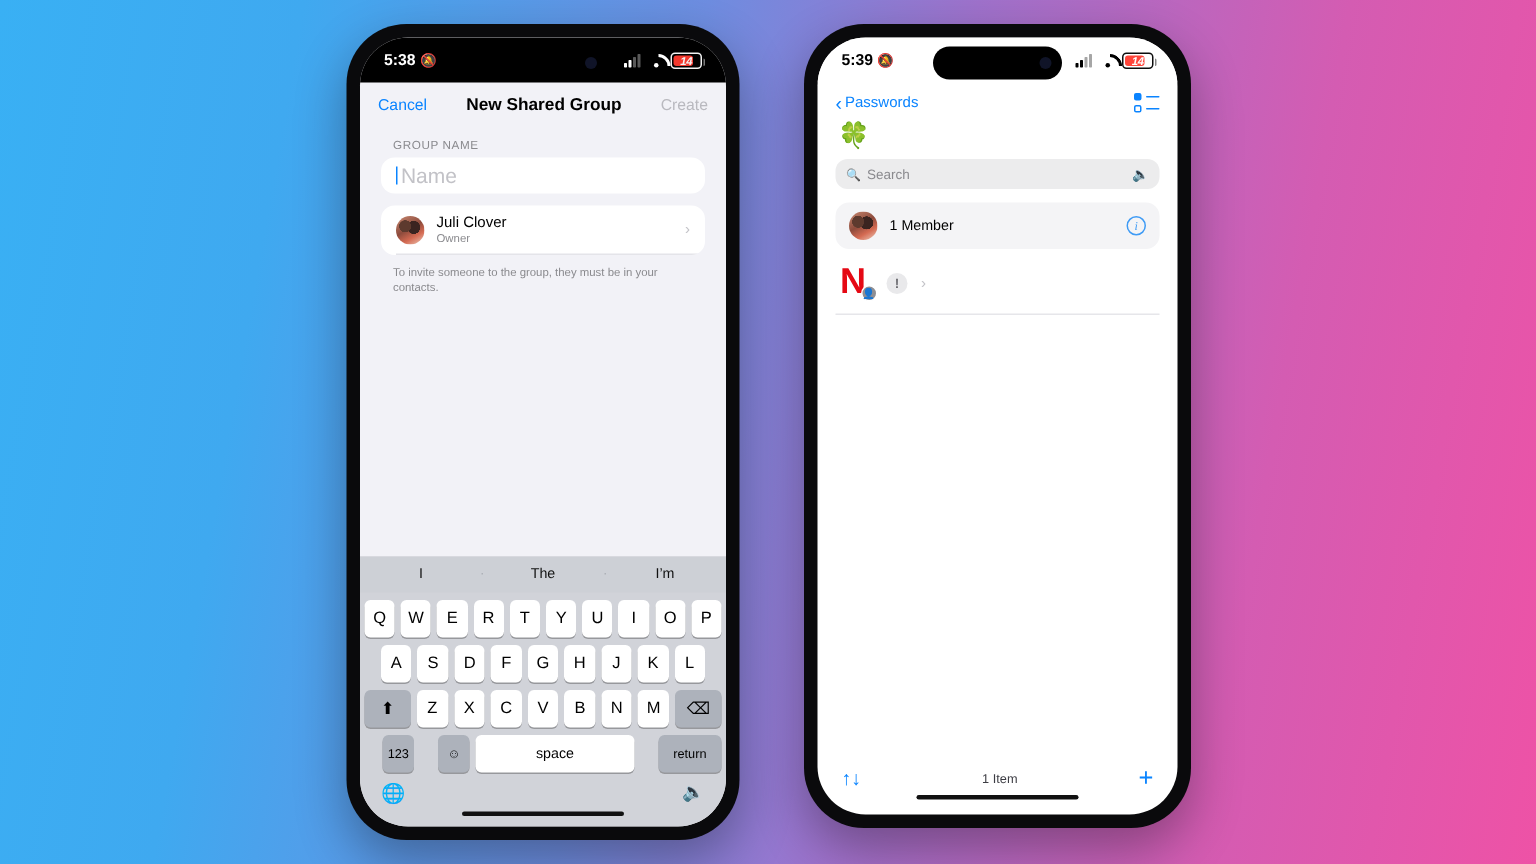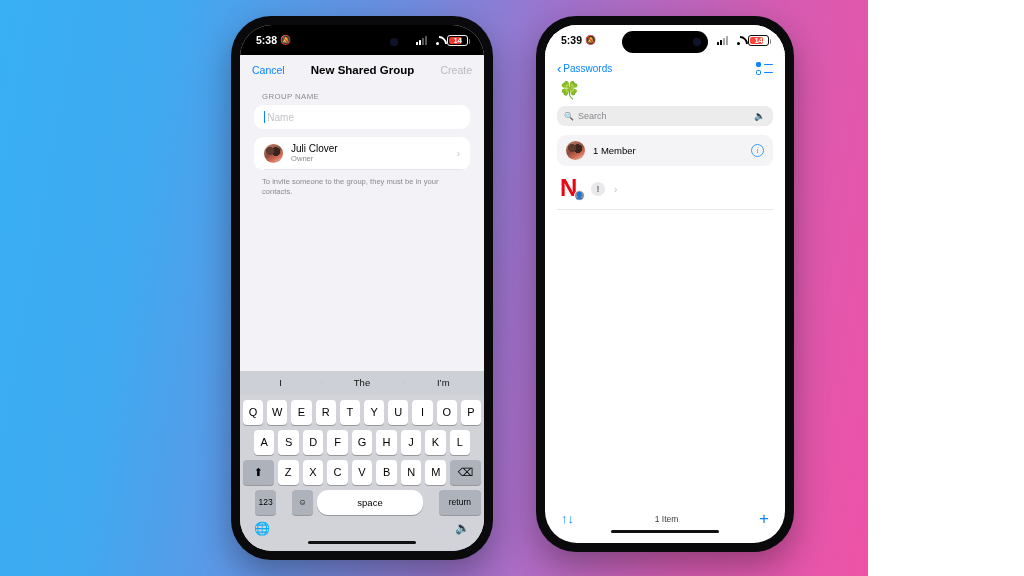--- a/index.html
+++ b/index.html
@@ -3,21 +3,21 @@
 <meta charset="utf-8">
 <style>
   * { box-sizing: border-box; margin: 0; padding: 0; }
   html, body {
     width: 1024px; height: 576px;
     overflow: hidden;
     font-family: "Liberation Sans", sans-serif;
   }
   #stage {
     position: relative;
-    width: 868px; height: 576px;
+    width: 1024px; height: 576px;
     background: linear-gradient(100deg, #39b0f4 0%, #3fa9f0 18%, #6e8de0 42%, #9f72cc 58%, #d45cb2 80%, #ee52a6 100%);
     overflow: hidden;
   }
 
   
   .phone {
     position: absolute;
     border-radius: 40px;
     background: #0a0a0c;
     padding: 9px;
@@ -80,20 +80,21 @@
   }
   .wifi::after{
     content:""; position:absolute; left:4.5px; bottom:0px;
     width:3px;height:3px;border-radius:50%;background:currentColor;
   }
   .batt {
     width: 21px; height: 11px;
     border: 1px solid currentColor; border-radius: 3px;
     position: relative; display:flex; align-items:center; justify-content:center;
     opacity:.95;
+    font-style:italic;
   }
   .batt::after{
     content:""; position:absolute; right:-3px; top:3px;
     width:1.5px;height:5px;border-radius:0 1px 1px 0;background:currentColor;opacity:.5;
   }
   .batt .fill{
     position:absolute; left:1px; top:1px; bottom:1px;
     width: 70%;
     background:#ff3b30; border-radius:2px;
   }
@@ -116,21 +117,21 @@
   }
   .card {
     background:#fff; border-radius:9px;
     margin: 0 14px;
     overflow:hidden;
   }
   .name-input {
     height: 24px;
     display:flex; align-items:center;
     padding: 0 10px;
-    font-size: 10px; color:#c2c2c7;
+    font-size: 14px; color:#c2c2c7;
   }
   .caret { width:1.3px; height:12px; background:#0a84ff; margin-right:2px; }
 
   .row {
     display:flex; align-items:center;
     padding: 6px 10px;
     gap: 8px;
   }
   .avatar {
     width: 19px; height: 19px; border-radius:50%;
@@ -171,21 +172,21 @@
   .key {
     flex:1; height:25px;
     background:#fff; border-radius:4px;
     display:flex; align-items:center; justify-content:center;
     font-size:11px; color:#000;
     box-shadow: 0 1px 0 rgba(0,0,0,.28);
   }
   .krow.r2 { padding: 0 11px; }
   .key.dark { background:#adb2bb; }
   .key.wide { flex: 1.5; }
-  .key.space { flex: 5; font-size:9.5px;border-radius:11px; }
+  .key.space { flex: 5; font-size:9.5px; }
   .key.sm { font-size: 8.5px; margin-left: 12px; }
   .kbottom {
     display:flex; align-items:center; justify-content:space-between;
     padding: 6px 14px 3px;
     color:#4a4a4f;
   }
   .home-bar {
     width: 108px; height:3.5px; border-radius:2px; background:#111;
     margin: 2px auto 5px;
   }

